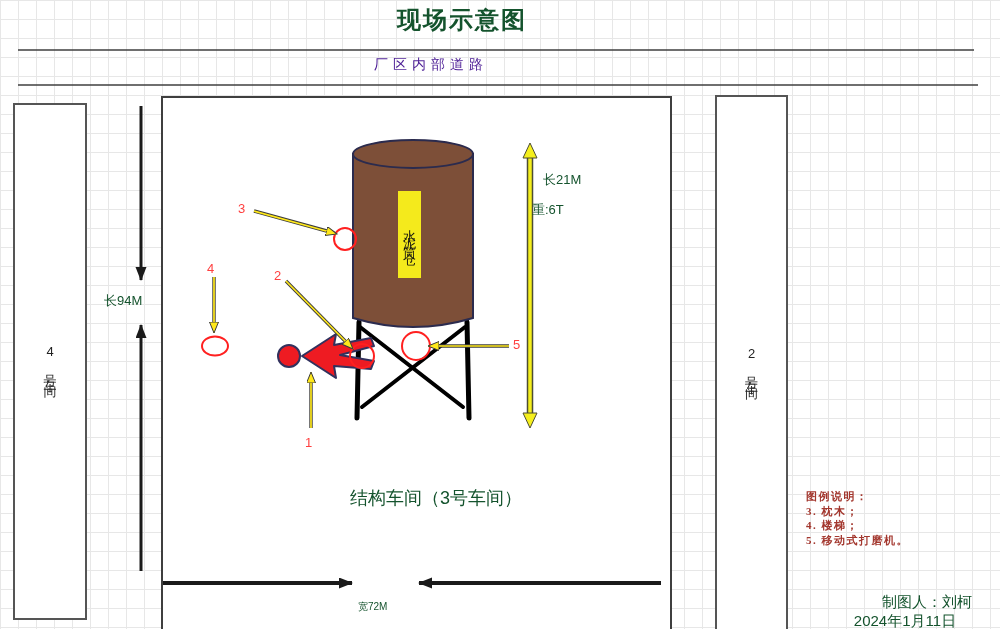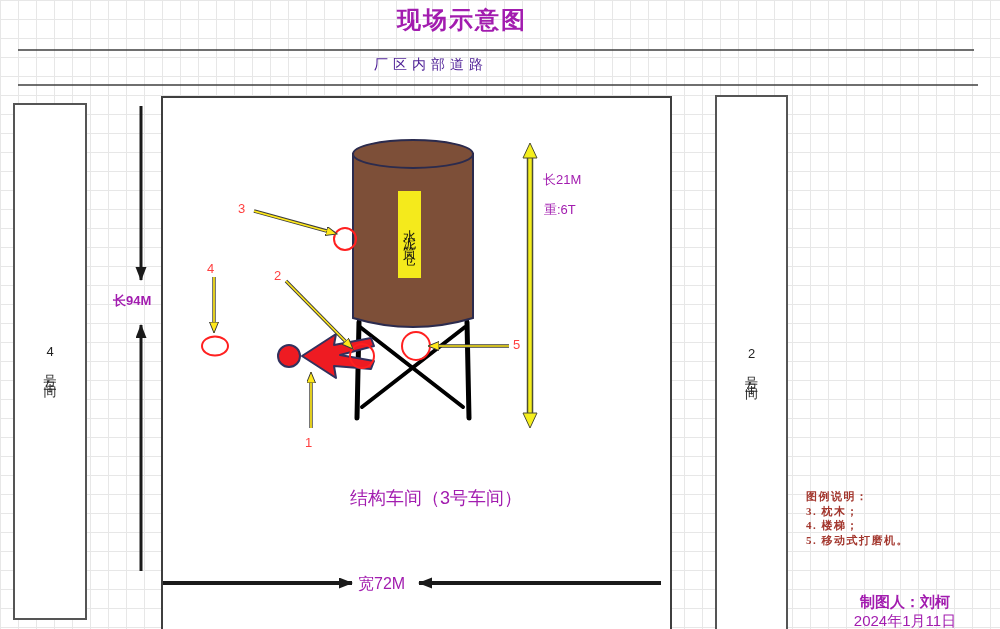--- a/index.html
+++ b/index.html
@@ -18,40 +18,40 @@
     box-sizing:border-box;display:flex;align-items:center;justify-content:center;
     z-index:1;
   }
   .vtext{
     writing-mode:vertical-rl;text-orientation:upright;
     font-size:13px;color:#222;letter-spacing:5px;line-height:1;
   }
   #main-workshop{border-color:#3f3f3f;border-bottom:none;}
   #right-building{border-bottom:none;}
   svg.overlay{position:absolute;left:0;top:0;z-index:2;pointer-events:none;}
-  .txt{position:absolute;z-index:3;color:#a21caf;white-space:nowrap;}
+  .txt{position:absolute;z-index:3;color:#14532d;white-space:nowrap;}
   #page-title{left:162px;top:4px;width:600px;text-align:center;
     font-size:24px;font-weight:bold;letter-spacing:2px;}
   #road-label{left:374px;top:56px;font-size:14px;color:#4c1d95;letter-spacing:5px;}
   #main-label{left:312px;top:486px;width:210px;text-align:right;font-size:18px;}
-  #dim-length-label{left:113px;top:292px;font-size:13px;font-weight:bold;}
-  #dim-width-label{left:358px;top:574px;font-size:16px;}
+  #dim-length-label{left:104px;top:292px;font-size:13px;}
+  #dim-width-label{left:358px;top:600px;font-size:10px;}
   #silo-height-label{left:543px;top:171px;font-size:13px;}
-  #silo-weight-label{left:544px;top:201px;font-size:13px;}
+  #silo-weight-label{left:532px;top:201px;font-size:13px;}
   .marker-num{font-size:13px;color:#ff4040;z-index:4;}
   #silo-label{
     left:398px;top:191px;width:23px;height:87px;background:#f4ea1c;
     display:flex;align-items:center;justify-content:center;z-index:3;
   }
   #silo-label .vtext{font-size:13px;letter-spacing:8px;color:#111;}
   .legend-line{font-family:"Liberation Serif","DejaVu Serif",serif;
     font-size:11px;color:#a3372e;letter-spacing:1.5px;line-height:14.6px;font-weight:bold;}
   #legend-block{left:806px;top:489px;width:194px;z-index:3;position:absolute;}
-  #footer-drafter{left:838px;top:593px;width:134px;text-align:center;
-    font-size:15px;font-weight:700;}
+  #footer-drafter{left:838px;top:593px;width:134px;text-align:right;
+    font-size:15px;font-weight:400;}
   #footer-date{left:833px;top:612px;width:144px;text-align:center;font-size:15px;}
 </style>
 </head>
 <body>
 
 <div id="left-building" class="building" style="left:13px;top:103px;width:74px;height:517px;">
   <span class="vtext">4号车间</span>
 </div>
 
 <div id="main-workshop" class="building" style="left:161px;top:96px;width:511px;height:533px;"></div>

